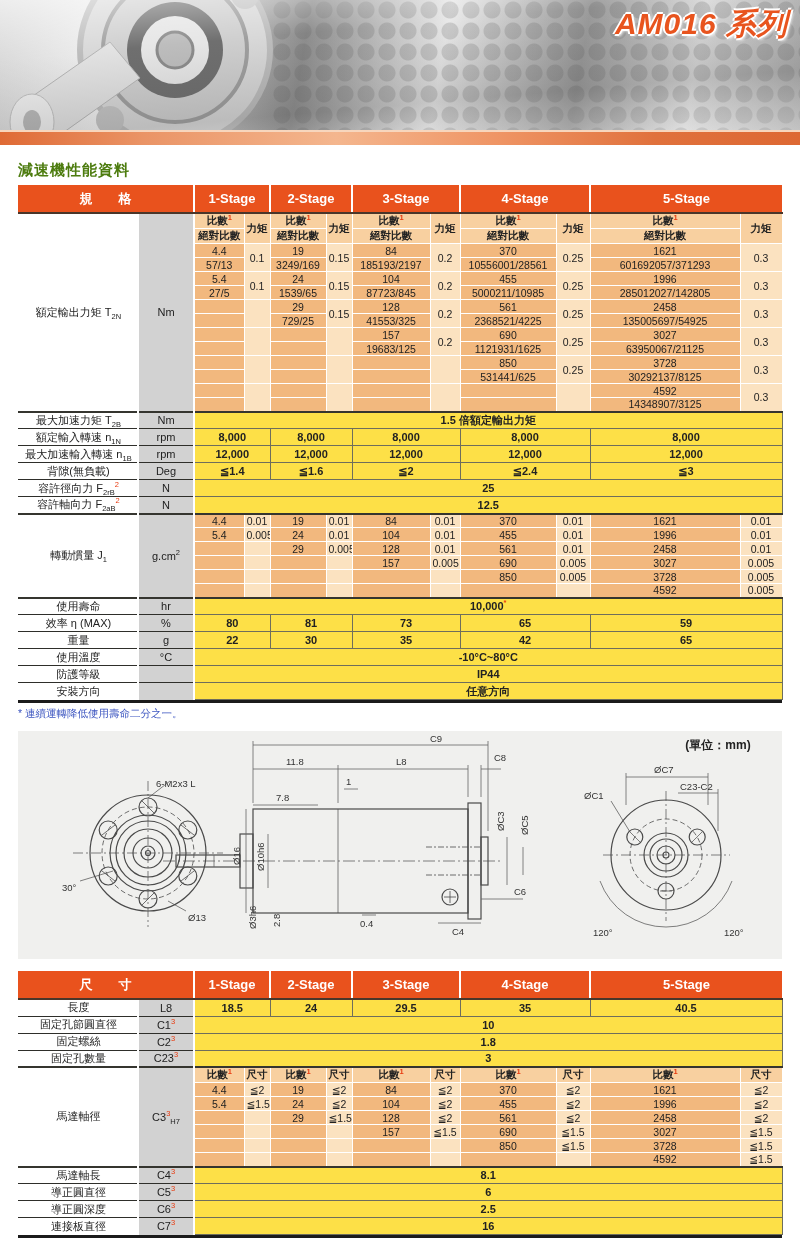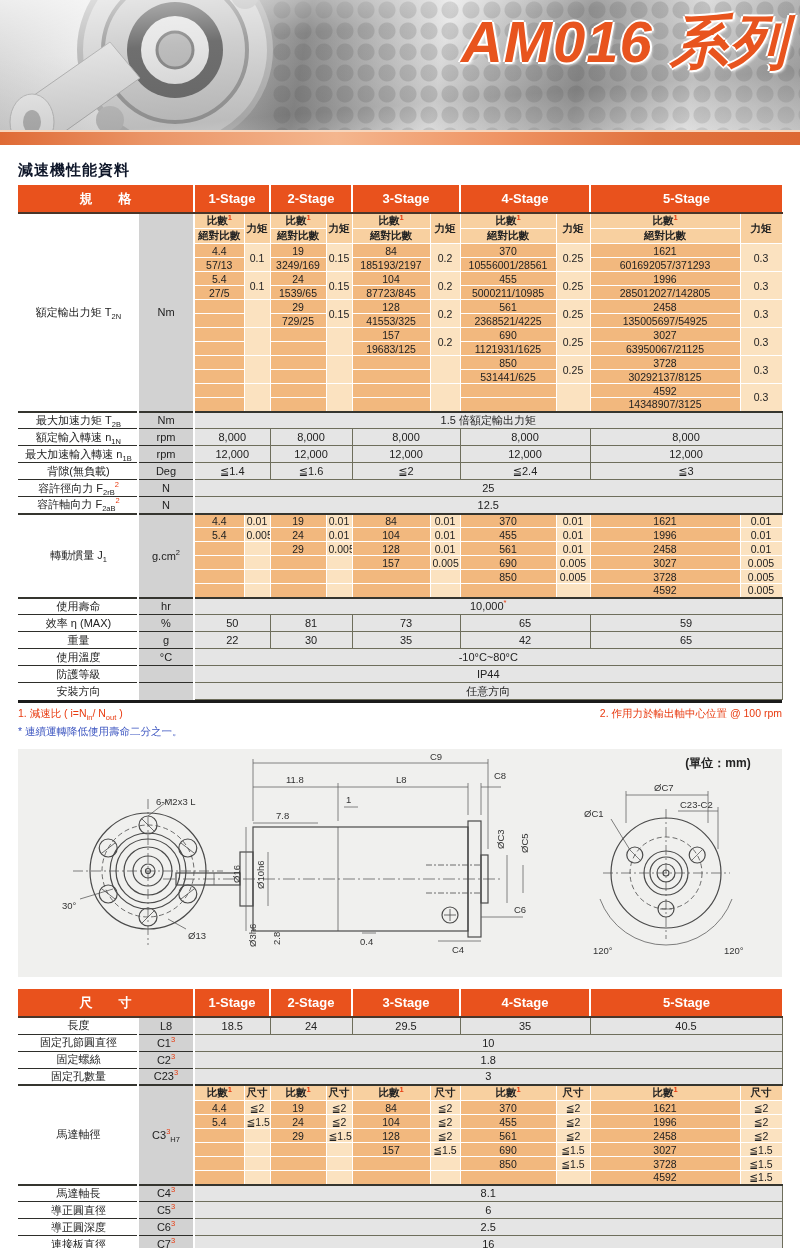--- a/index.html
+++ b/index.html
@@ -6,41 +6,41 @@
   body{width:800px;height:1248px;background:#fff;font-family:"Liberation Sans",sans-serif;color:#222;position:relative;}
   
   .hero{position:relative;width:800px;height:130px;overflow:hidden;
     background:linear-gradient(100deg,#d8d8d8 0%,#f4f4f4 16%,#8e8e8e 38%,#e9e9e9 55%,#9b9b9b 72%,#dddddd 86%,#aeaeae 100%);}
   .honeycomb{position:absolute;left:34%;top:0;right:0;bottom:0;opacity:.38;
     background-image:radial-gradient(circle 9px at 10px 10px,rgba(90,90,90,.55) 8px,rgba(255,255,255,0) 9px);
     background-size:21px 21px;}
   .hero-sheen{position:absolute;left:0;top:0;right:0;bottom:0;
     background:linear-gradient(175deg,rgba(255,255,255,.55) 0%,rgba(255,255,255,0) 30%,rgba(60,60,60,.18) 70%,rgba(255,255,255,.25) 100%);}
   .gear-art{position:absolute;left:-10px;top:-30px;}
-  .series-title{position:absolute;right:12px;top:4px;font-size:58px;font-weight:bold;font-style:italic;color:#e8541e;letter-spacing:1px;
+  .series-title{position:absolute;right:12px;top:4px;font-size:30px;font-weight:bold;font-style:italic;color:#e8541e;letter-spacing:1px;
     text-shadow:-2px 0 #fff,2px 0 #fff,0 -2px #fff,0 2px #fff,2px 2px 3px rgba(255,255,255,.9);}
   .sub-title{position:absolute;right:14px;top:62px;font-size:29px;font-weight:bold;color:#fff;letter-spacing:4px;
     text-shadow:-2px 0 #4a4a4a,2px 0 #4a4a4a,0 -2px #4a4a4a,0 2px #4a4a4a,2px 2px 2px #333;}
   .hero-bar{width:800px;height:13px;
     background:linear-gradient(90deg,#df6a35 0%,#ea9466 18%,#f4b68e 42%,#ef9565 62%,#e0713c 82%,#dd6833 100%);
     border-top:2px solid #f7d6bd;}
   
-  .sec-title{margin:16px 14px 5px 18px;font-size:15px;font-weight:bold;color:#0f172a;letter-spacing:1px;}
+  .sec-title{margin:16px 14px 5px 18px;font-size:15px;font-weight:bold;color:#4d7c0f;letter-spacing:1px;}
   
   .tblwrap{margin:0 18px;border-bottom:3px solid #1b1b1b;}
   table{border-collapse:collapse;table-layout:fixed;width:764px;font-size:11px;}
   th,td{padding:0 2px;text-align:center;vertical-align:middle;overflow:hidden;white-space:nowrap;}
   th.hd{background:#e9521d;color:#fff;font-size:13px;font-weight:bold;height:27px;border-left:2px solid #fff;border-bottom:2px solid #4a362a;}
   th.hd:first-child{border-left:none;}
   td.lbl{background:#fff;text-align:center;padding-left:4px;border-top:1px solid #2e2e2a;font-size:11px;}
   td.unit{background:#d2d2d2;border-top:1px solid #2e2e2a;border-left:2px solid #fff;border-right:2px solid #fff;font-size:11px;}
   td.o{background:#f2b87e;border:1.5px solid #fff;font-size:10.5px;}
   td.ol{background:#fbe2c0;border:1.5px solid #fff;font-size:10.5px;}
   td.sh{background:#f8d0a0;border:1.5px solid #fff;font-size:10.5px;font-weight:bold;}
-  td.g{background:#e5e5e5;border:1px solid #6e6e5c;font-size:11px;}
+  td.g{background:#fde047;border:1px solid #6e6e5c;font-size:11px;font-weight:bold;}
   tr.orow{height:14px;} tr.grow{height:17px;} tr.srow{height:15px;}
   tr.strongtop td{border-top:2px solid #35352f;}
   sup.r{color:#e83a0f;font-size:7.5px;vertical-align:super;line-height:0;}
   sup.k{font-size:7.5px;vertical-align:super;line-height:0;}
   sub.s{font-size:7.5px;vertical-align:sub;line-height:0;}
   
   .notes{margin:4px 18px 0 18px;font-size:10.5px;}
   .noteline{display:flex;justify-content:space-between;}
   .red{color:#e83a0f;} .blue{color:#3c55c0;}
   .star-note{margin-top:4px;}
@@ -351,21 +351,21 @@
           <td class="ol">0.005</td>
 </tr>
 <tr class="grow strongtop">
   <td class="lbl">使用壽命</td>
   <td class="unit">hr</td>
   <td class="g" colspan="10"><span>10,000</span><sup class="r">*</sup></td>
 </tr>
 <tr class="grow">
   <td class="lbl">效率 η (MAX)</td>
   <td class="unit">%</td>
-  <td class="g" colspan="2">50</td>
+  <td class="g" colspan="2">80</td>
   <td class="g" colspan="2">81</td>
   <td class="g" colspan="2">73</td>
   <td class="g" colspan="2">65</td>
   <td class="g" colspan="2">59</td>
 </tr>
 <tr class="grow">
   <td class="lbl">重量</td>
   <td class="unit">g</td>
   <td class="g" colspan="2">22</td>
   <td class="g" colspan="2">30</td>
@@ -386,24 +386,20 @@
 <tr class="grow">
   <td class="lbl">安裝方向</td>
   <td class="unit"></td>
   <td class="g" colspan="10">任意方向</td>
 </tr>
 </tbody>
     </table>
 </div>
 
 <div class="notes">
-  <div class="noteline">
-    <span class="red"><span>1. 減速比 ( i=N</span><sub class="s">in</sub><span>/ N</span><sub class="s">out</sub><span> )</span></span>
-    <span class="red">2. 作用力於輸出軸中心位置 @ 100 rpm</span>
-  </div>
   <div class="star-note blue">* 連續運轉降低使用壽命二分之一。</div>
 </div>
 
 <div class="panel">
 <svg width="764" height="228" viewBox="0 0 764 228">
   <g stroke="#4a4a4a" fill="none" stroke-width="1.2">
 
     <circle cx="130" cy="122" r="58"></circle>
     <circle cx="130" cy="122" r="46" stroke-dasharray="5 3" stroke-width="0.8"></circle>
     <circle cx="130" cy="122" r="38"></circle>

